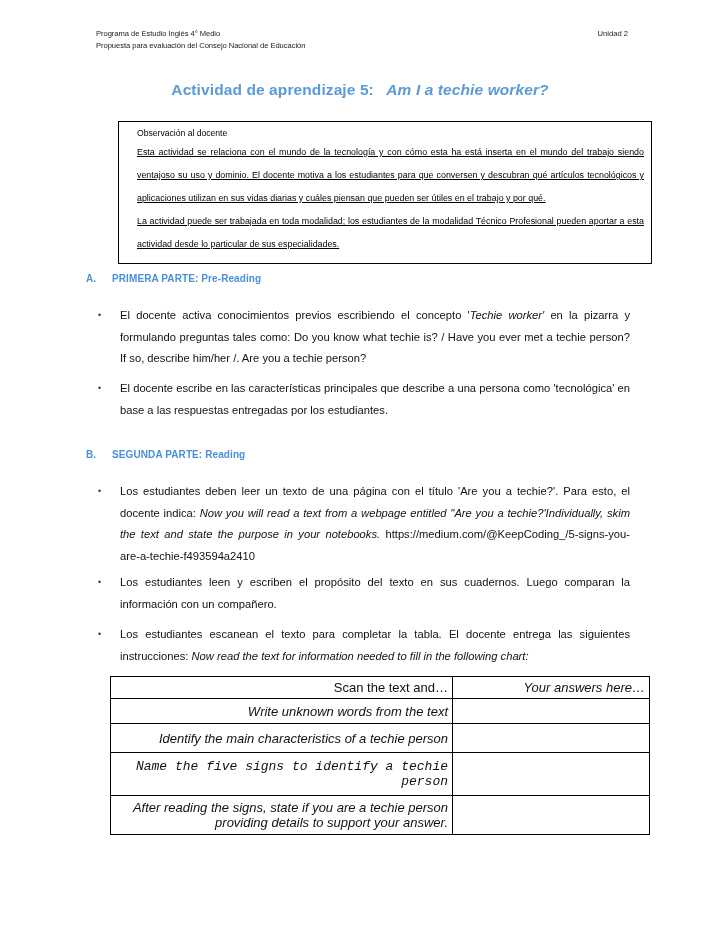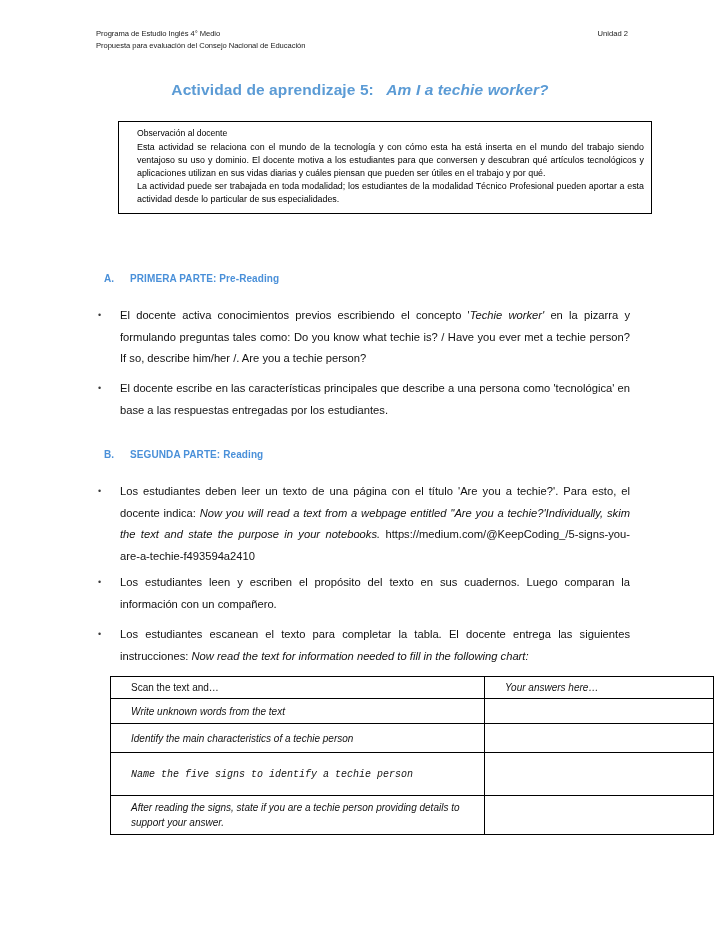--- a/index.html
+++ b/index.html
@@ -78,30 +78,31 @@
     padding: 4px 7px 7px 18px;
     margin-left: 24px;
   }
   .obs-title {
     font-size: 8.6px;
     line-height: 15px;
     color: #000;
   }
   .obs-p {
     font-size: 8.9px;
-    line-height: 13px;
+    line-height: 23px;
     text-align: justify;
     color: #000;
     margin: 0;
+    text-decoration: underline;
   }
 
   
   .section-head {
     position: absolute;
-    left: 104px;
+    left: 86px;
     font-size: 10px;
     font-weight: bold;
     color: #4A90D9;
     letter-spacing: 0.1px;
   }
   .section-head .sec-letter {
     display: inline-block;
     width: 26px;
   }
   #sec-a { top: 273px; }
@@ -145,25 +146,25 @@
   .chart-table {
     position: absolute;
     left: 110px;
     top: 676px;
     width: 521px;
     border-collapse: collapse;
     table-layout: fixed;
   }
   .chart-table td {
     border: 1px solid #000;
-    font-size: 10px;
+    font-size: 13px;
     line-height: 15px;
-    text-align: left;
+    text-align: right;
     vertical-align: middle;
-    padding: 3px 20px;
+    padding: 3px 4px;
     font-style: italic;
     color: #111;
   }
   .chart-table td.col-left { width: 333px; }
   .chart-table td.col-right { width: 188px; }
   .chart-table tr.head td {
     font-style: normal;
     height: 15px;
   }
   .chart-table tr.head td.col-right { font-style: italic; }

